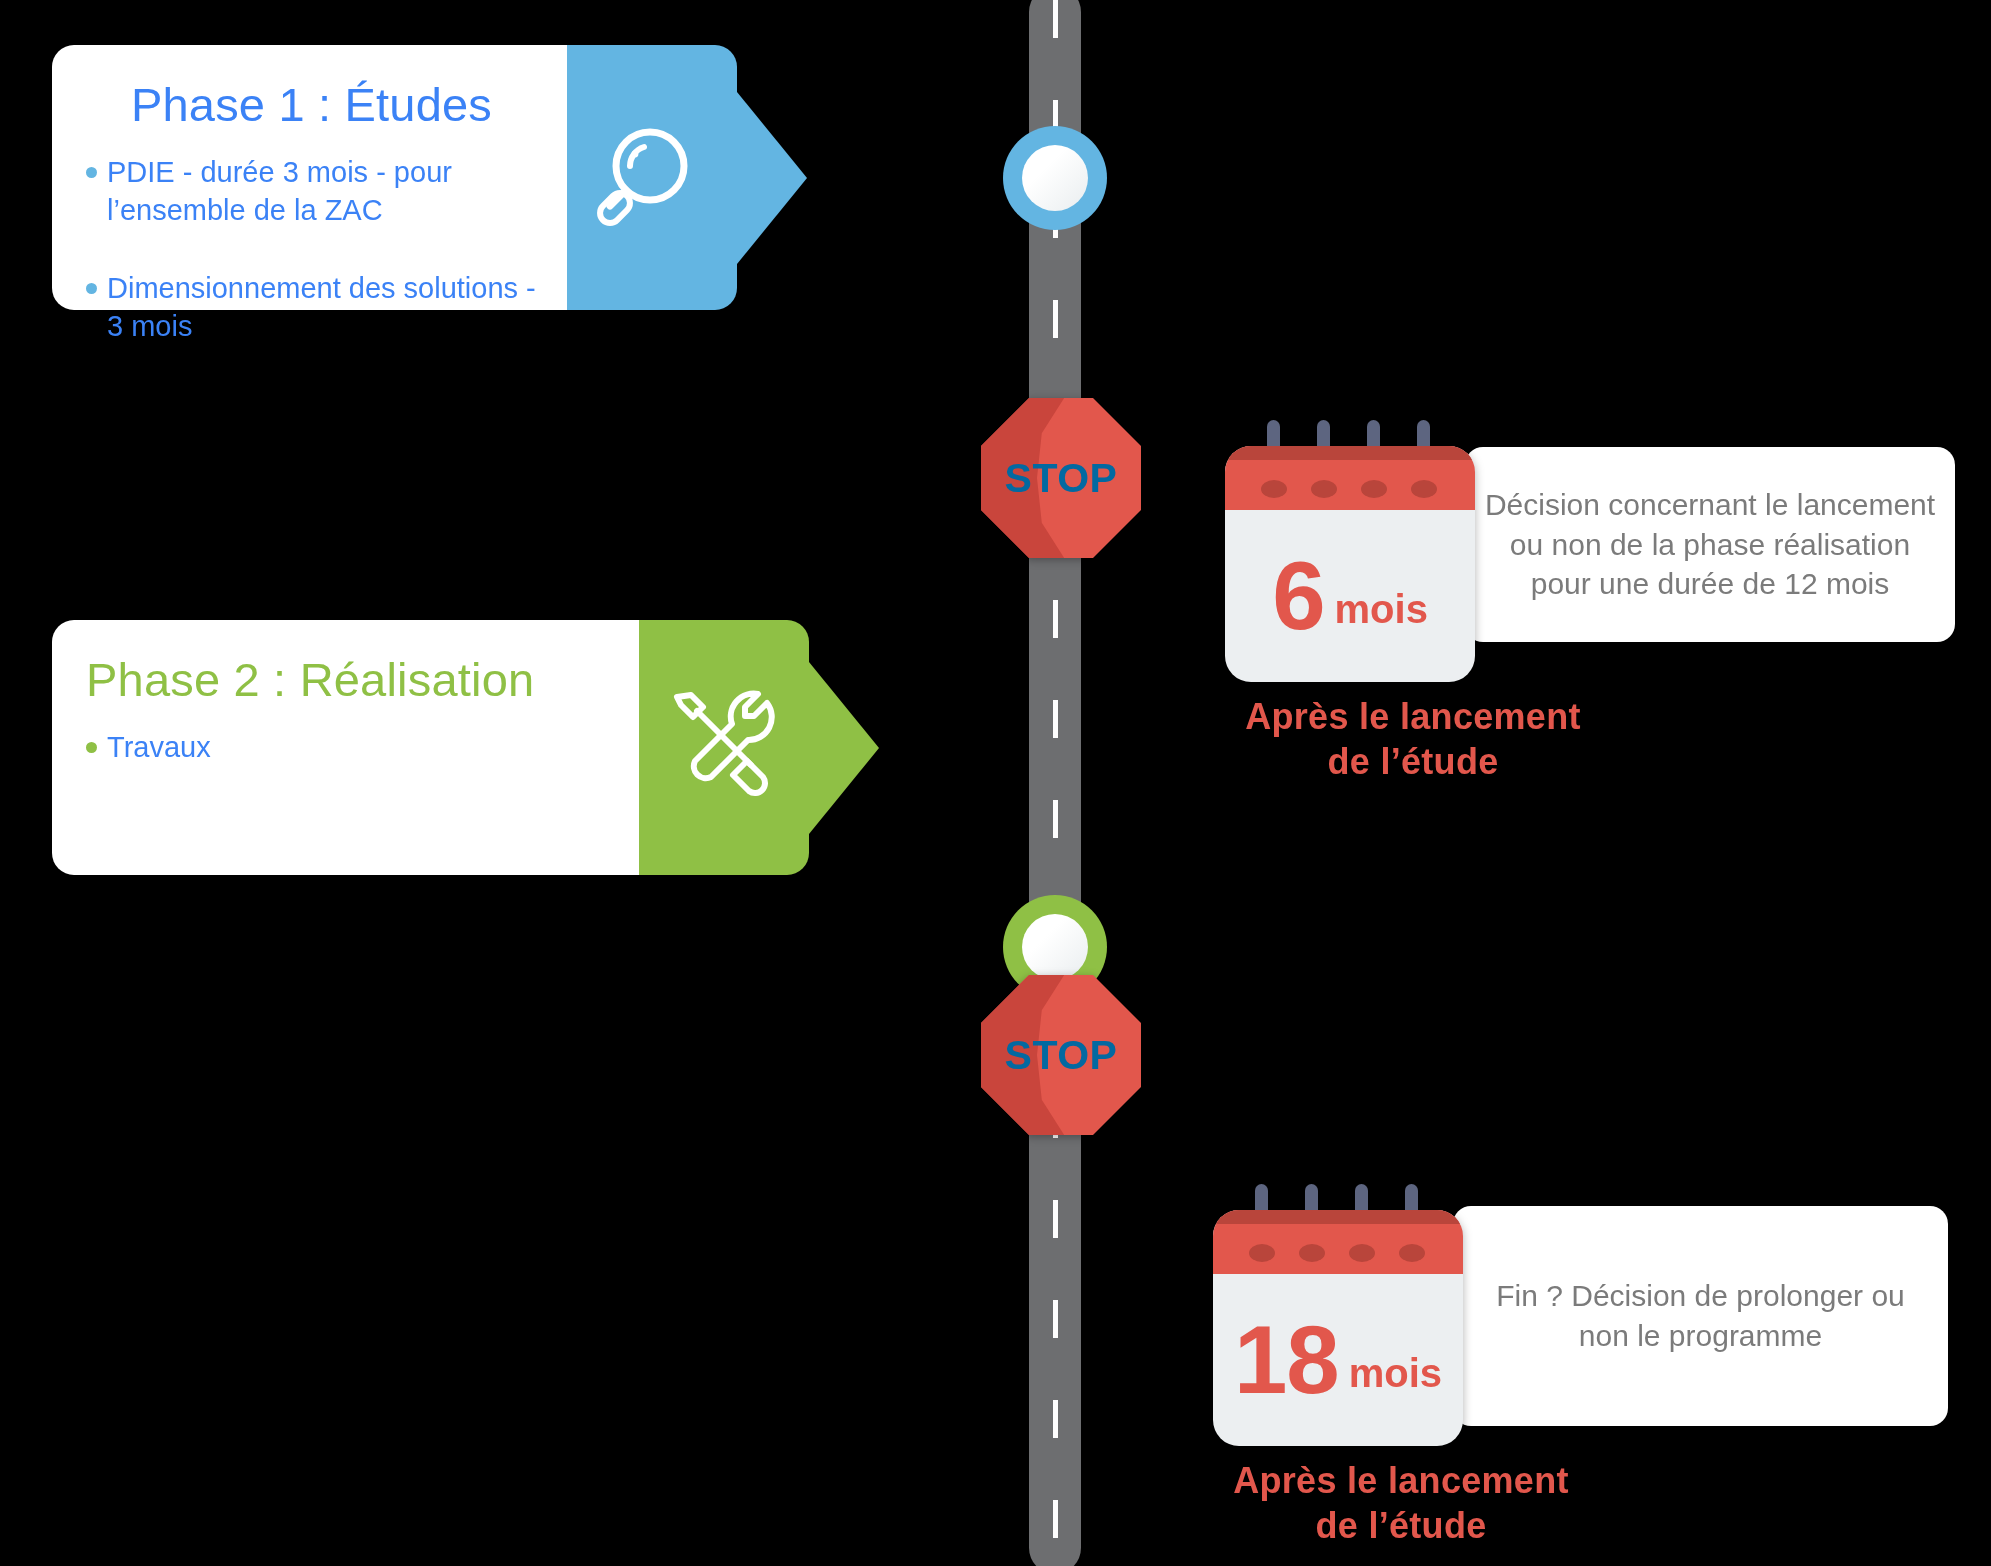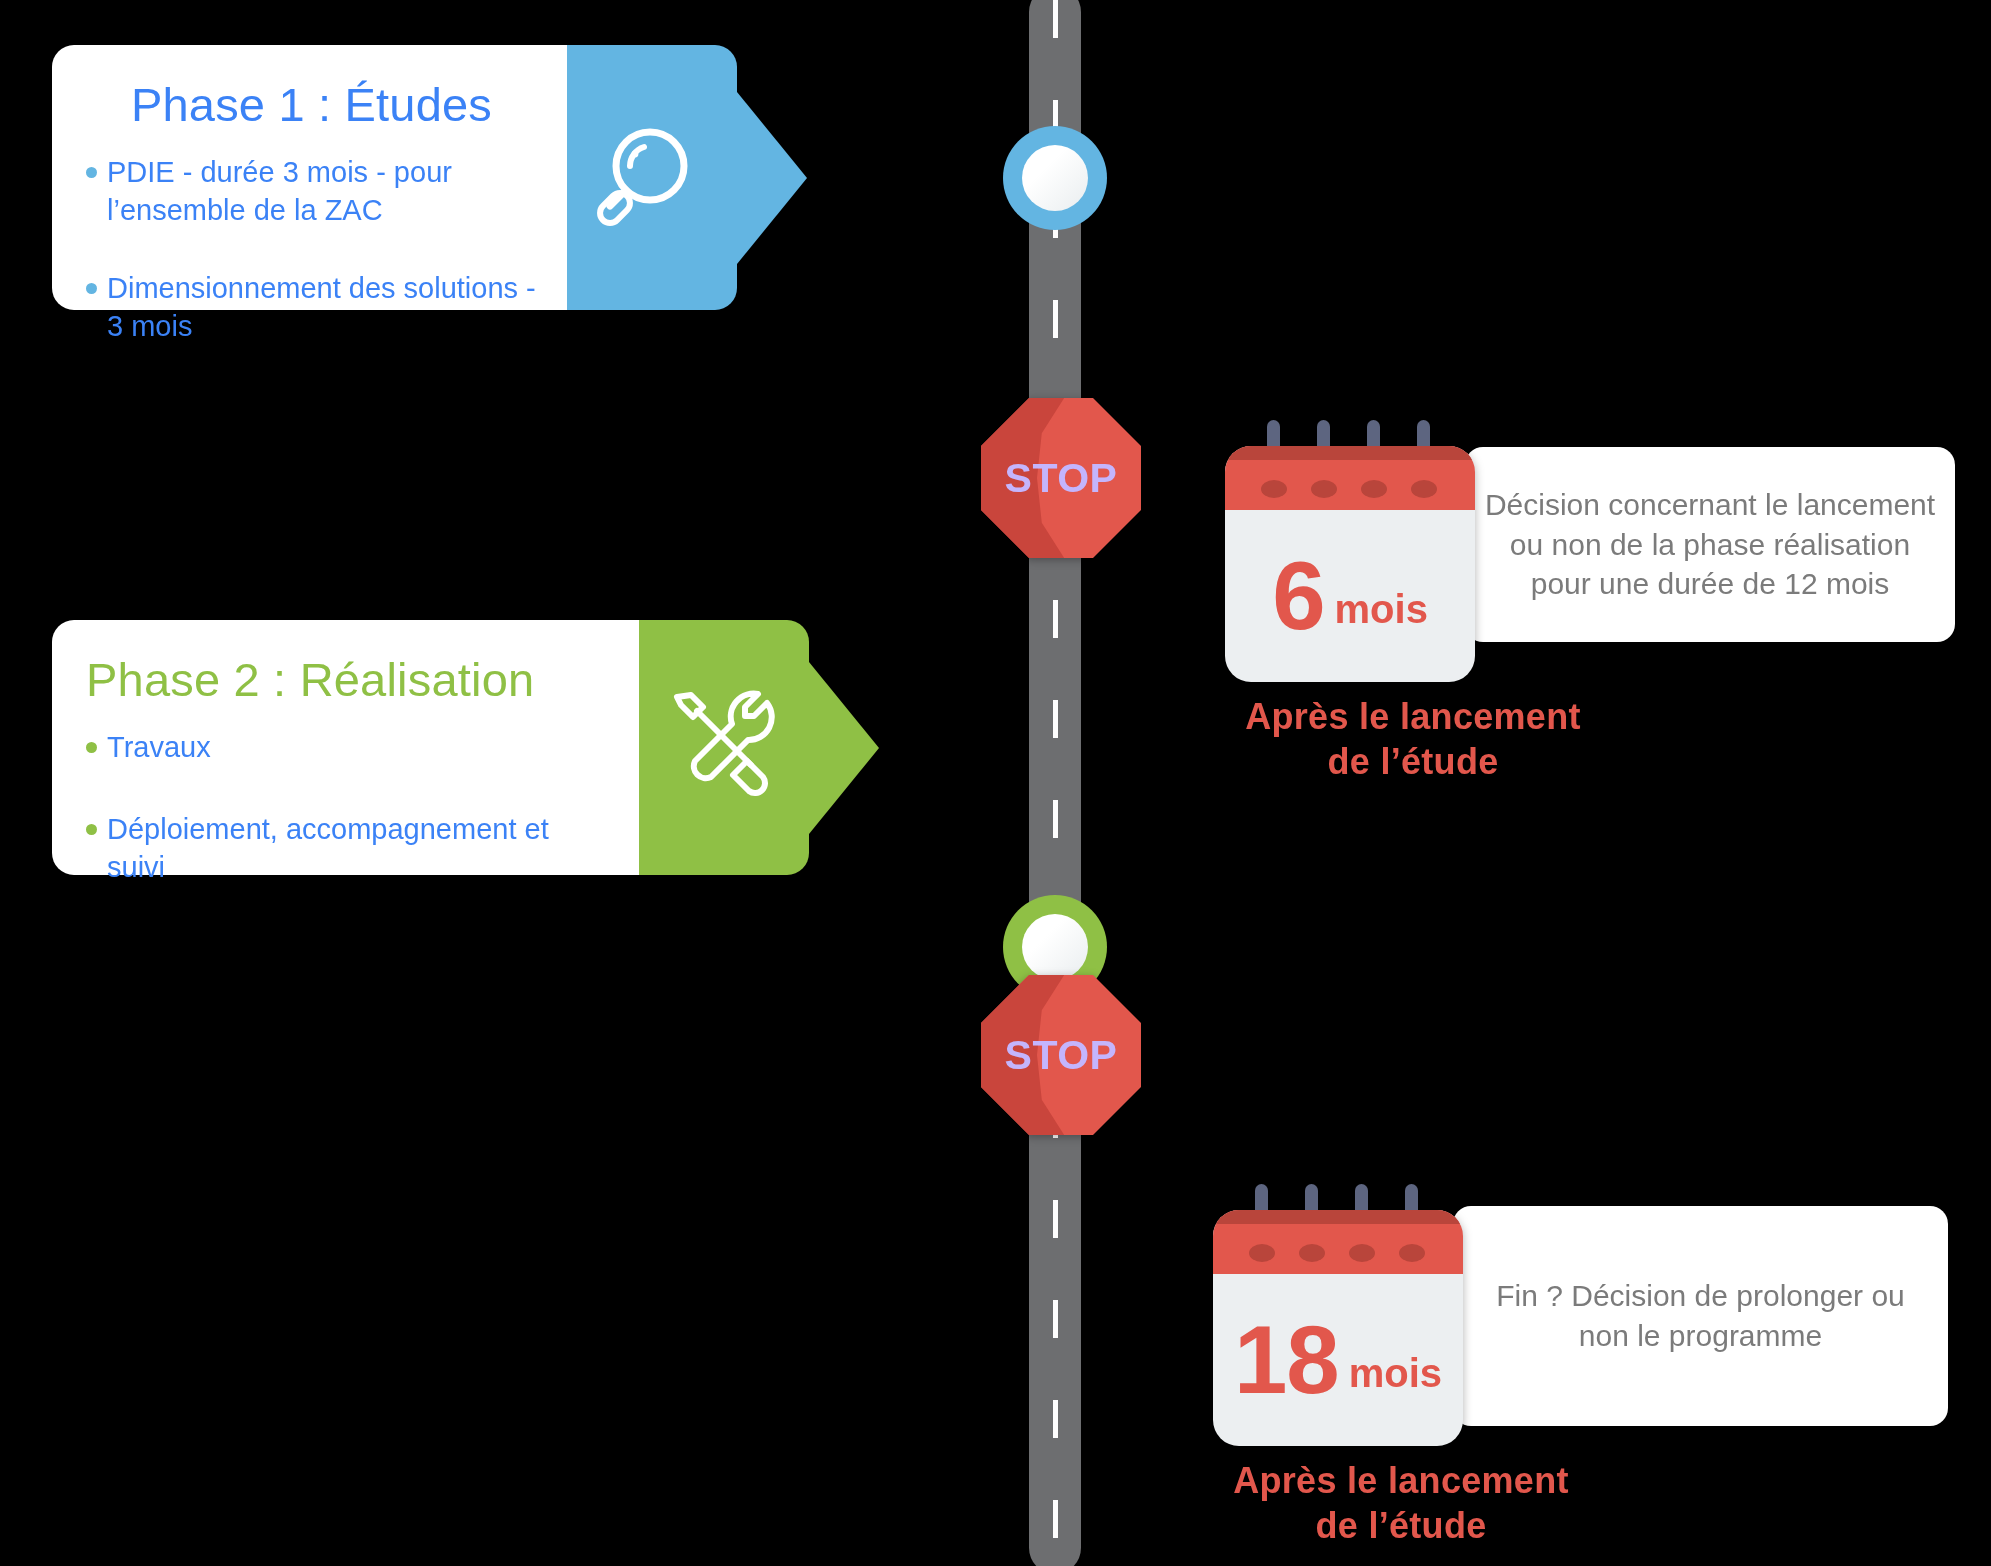--- a/index.html
+++ b/index.html
@@ -153,21 +153,21 @@
     inset: 0;
     background: #c9453c;
     clip-path: polygon(30% 0%, 52% 0%, 38% 22%, 35% 50%, 38% 78%, 52% 100%, 30% 100%, 0% 70%, 0% 30%);
   }
   .stop-sign .stop-label {
     position: absolute;
     inset: 0;
     display: flex;
     align-items: center;
     justify-content: center;
-    color: #c4b5fd;
+    color: #0369a1;
     font-size: 41px;
     font-weight: bold;
     letter-spacing: 0.5px;
   }
   #stop-1 { left: 981px; top: 398px; }
   #stop-2 { left: 981px; top: 975px; }
 
   
   .milestone { position: absolute; }
   .milestone-row { position: relative; display: flex; align-items: flex-start; }
@@ -344,24 +344,20 @@
   </div>
 
   <div class="phase-card" id="card-phase-2">
     <div class="phase-body">
       <div class="phase-title">Phase 2 : Réalisation</div>
       <div class="bullets">
         <div class="bullet">
           <span class="dot"></span>
           <span>Travaux</span>
         </div>
-        <div class="bullet">
-          <span class="dot"></span>
-          <span>Déploiement, accompagnement et suivi</span>
-        </div>
       </div>
     </div>
     <div class="phase-icon-panel">
       <span>
         <svg class="icon-svg" width="130" height="130" viewBox="0 0 130 130" fill="none" stroke="#ffffff" stroke-width="6" stroke-linejoin="round" stroke-linecap="round">
 
           <path d="M108 20 L95 33 L86 33 L86 24 L99 11 a23 23 0 0 0 -26 30 L36 78 a12 12 0 0 0 16 16 L89 57 a23 23 0 0 0 19 -37 Z"></path>
 
           <path d="M18 14 L32 12 L44 24 L34 34 L22 22 Z"></path>
           <path d="M38 28 L92 82"></path>

